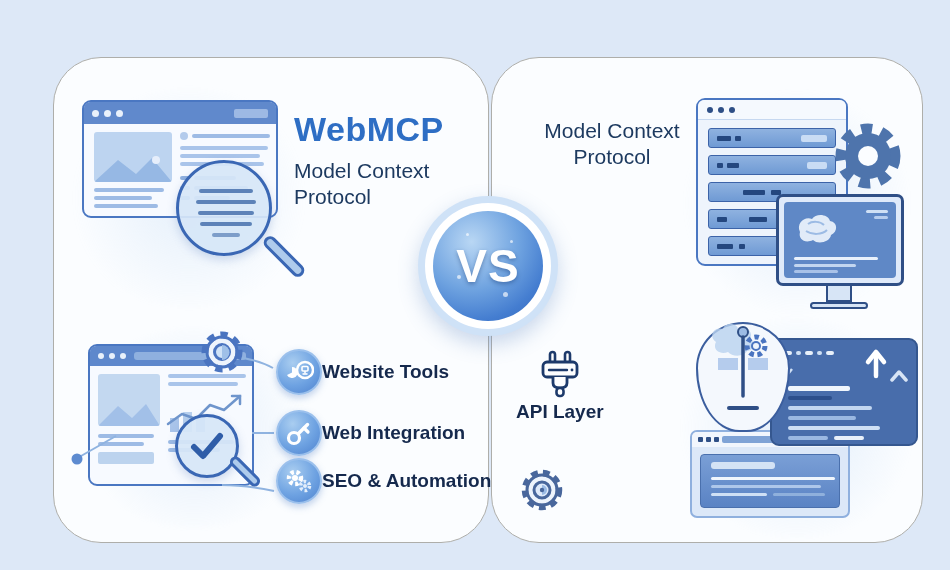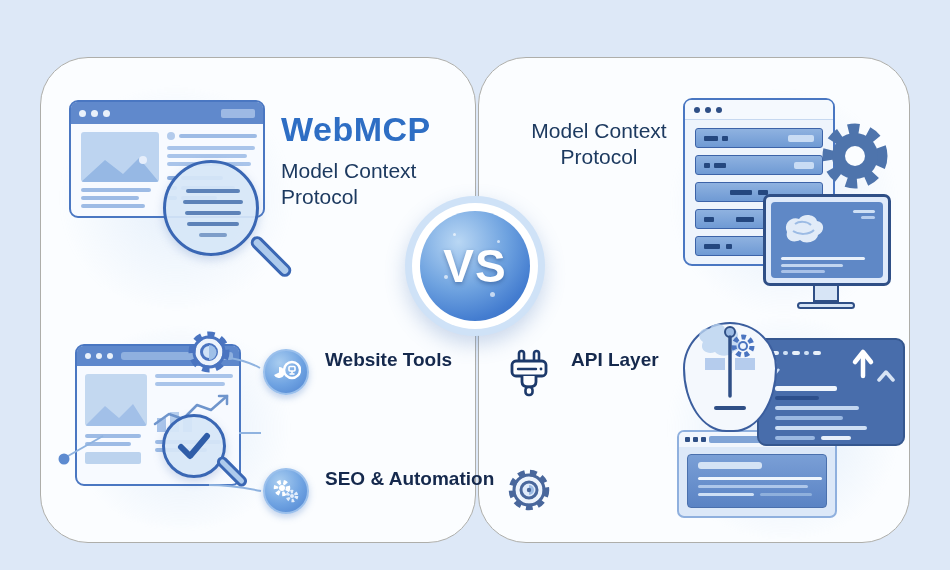--- a/index.html
+++ b/index.html
@@ -3,21 +3,21 @@
 <meta charset="utf-8">
 <style>
   * { margin:0; padding:0; box-sizing:border-box; }
   html,body { width:950px; height:570px; }
   body {
     font-family:"Liberation Sans","DejaVu Sans",sans-serif;
     background:#dde8f7;
     overflow:hidden;
     position:relative;
   }
-  .stage { position:absolute; inset:0; }
+  .stage { position:absolute; inset:0;margin-left:13px; }
 
   
   .panel {
     position:absolute; top:57px; height:486px;
     background:#fbfdff;
     border:1.5px solid #aeaeaa;
     border-radius:48px;
   }
   .panel-left  { left:40px;  width:436px; }
   .panel-right { left:478px; width:432px; }
@@ -76,21 +76,21 @@
   .browser-b { left:34px; top:286px; width:166px; height:142px; }
   .browser-b .win-header { height:20px; background:#5e88cc; }
   .browser-b .dot { width:6px; height:6px; background:#e9f1fb; }
   .addr { position:absolute; left:44px; right:6px; top:6px; height:8px; border-radius:3px; background:#8fb0df; }
 
   .gear-b { position:absolute; left:144px; top:270px; width:48px; height:48px; z-index:5; }
   .mag-b-glass { position:absolute; left:121px; top:356px; width:64px; height:64px; z-index:6; }
   .mag-b-handle { position:absolute; left:172px; top:408px; width:38px; height:11px; z-index:6; }
 
   
-  .feat { position:absolute; display:flex; align-items:flex-start; gap:16px; z-index:10; }
+  .feat { position:absolute; display:flex; align-items:center; z-index:10; }
   .feat-label { font-size:19px; font-weight:600; color:#15294d; white-space:nowrap; }
   .feat-bubble {
     width:46px; height:46px; border-radius:50%; flex:0 0 46px;
     background:radial-gradient(circle at 35% 28%, #a9cdf0, #6fa3e2 55%, #4d82cf 100%);
     border:2px solid #9bc0ec; box-shadow:0 3px 7px rgba(80,125,195,.35);
     display:flex; align-items:center; justify-content:center;
   }
   .feat-plain { width:52px; flex:0 0 52px; display:flex; align-items:center; justify-content:center; }
 
   
@@ -242,22 +242,32 @@
           <path d="M8,8 a5.5,5.5 0 1 1 -5,8 l5,-2.5 z" fill="#ffffff"></path>
           <circle cx="21" cy="11" r="8" fill="none" stroke="#ffffff" stroke-width="2.5"></circle>
           <rect x="18" y="7.5" width="6" height="4.5" rx="1" fill="none" stroke="#ffffff" stroke-width="1.6"></rect>
           <line x1="21" y1="12" x2="21" y2="14.5" stroke="#ffffff" stroke-width="1.6"></line>
           <line x1="18.5" y1="15" x2="23.5" y2="15" stroke="#ffffff" stroke-width="1.6"></line>
         </svg>
       </div>
       <div class="feat-label">Website Tools</div>
     </div>
 
-
-    <div class="feat" style="left:222px;top:410px;">
+    <div class="feat" style="left:222px;top:352px;">
+      <div class="feat-bubble">
+        <svg width="28" height="28" viewBox="0 0 28 28">
+          <circle cx="9" cy="19" r="5.5" fill="none" stroke="#ffffff" stroke-width="3.2"></circle>
+          <line x1="13.5" y1="14.5" x2="22.5" y2="5.5" stroke="#ffffff" stroke-width="3.4" stroke-linecap="round"></line>
+          <line x1="19" y1="9" x2="23" y2="13" stroke="#ffffff" stroke-width="3.2" stroke-linecap="round"></line>
+        </svg>
+      </div>
+      <div class="feat-label">Web Integration</div>
+    </div>
+
+    <div class="feat" style="left:222px;top:400px;">
       <div class="feat-bubble">
         <svg width="30" height="30" viewBox="0 0 30 30">
           <circle cx="11" cy="12" r="6" fill="none" stroke="#ffffff" stroke-width="4.5" stroke-dasharray="3.2 2.6"></circle>
           <circle cx="11" cy="12" r="3" fill="#ffffff"></circle>
           <circle cx="21" cy="20" r="4.5" fill="none" stroke="#e3eefb" stroke-width="3.6" stroke-dasharray="2.6 2.2"></circle>
           <circle cx="21" cy="20" r="2" fill="#e3eefb"></circle>
         </svg>
       </div>
       <div class="feat-label">SEO &amp; Automation</div>
     </div>
@@ -317,21 +327,21 @@
         <div class="ln" style="right:8px;top:8px;width:22px;height:3px;background:#cfe0f5;"></div>
         <div class="ln" style="right:8px;top:14px;width:14px;height:3px;background:#b6cdee;"></div>
         <div class="ln" style="left:10px;bottom:18px;width:84px;height:3px;background:#e9f1fb;"></div>
         <div class="ln" style="left:10px;bottom:11px;width:62px;height:3px;background:#c2d6f0;"></div>
         <div class="ln" style="left:10px;bottom:5px;width:44px;height:3px;background:#a9c2e8;"></div>
       </div>
     </div>
     <div class="mstand"></div>
     <div class="mbase"></div>
 
-    <div class="feat" style="left:24px;top:291px;">
+    <div class="feat" style="left:24px;top:291px;flex-direction:column;">
       <div class="feat-plain">
         <svg width="42" height="50" viewBox="0 0 42 50">
           <rect x="11" y="2" width="5" height="11" rx="2.5" fill="#fdfeff" stroke="#1d3a6b" stroke-width="2.6"></rect>
           <rect x="26" y="2" width="5" height="11" rx="2.5" fill="#fdfeff" stroke="#1d3a6b" stroke-width="2.6"></rect>
           <rect x="4" y="12" width="34" height="15" rx="4" fill="#fdfeff" stroke="#1d3a6b" stroke-width="2.8"></rect>
           <line x1="10" y1="20" x2="28" y2="20" stroke="#1d3a6b" stroke-width="2.4" stroke-linecap="round"></line>
           <circle cx="33" cy="20" r="1.4" fill="#1d3a6b"></circle>
           <path d="M14,27 L14,33 Q14,38 21,38 Q28,38 28,33 L28,27" fill="#fdfeff" stroke="#1d3a6b" stroke-width="2.8"></path>
           <rect x="17.5" y="38" width="7" height="8" rx="3" fill="#fdfeff" stroke="#1d3a6b" stroke-width="2.6"></rect>
         </svg>

